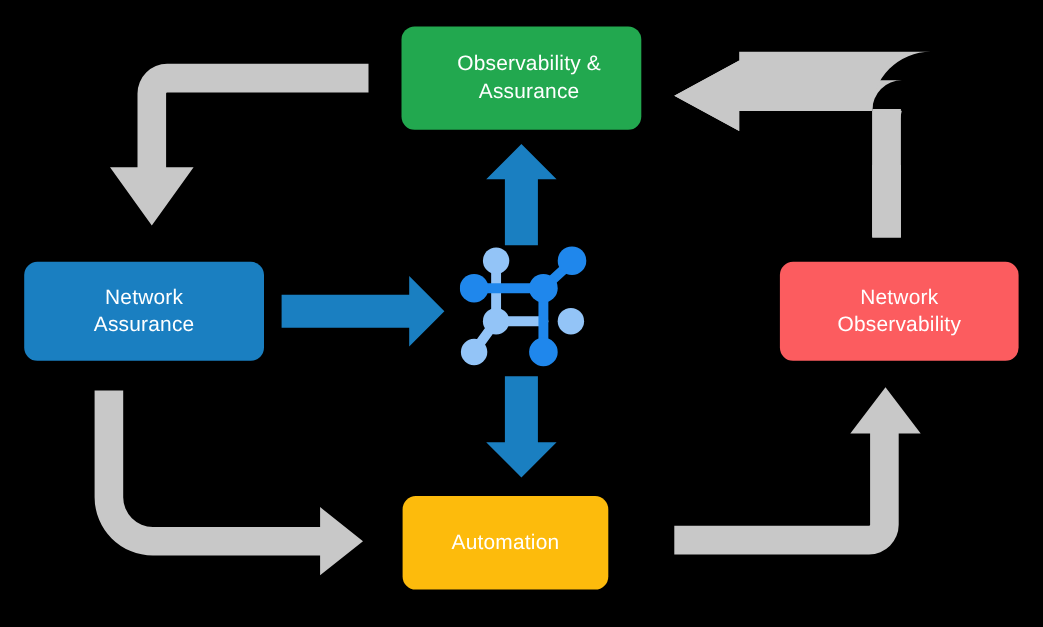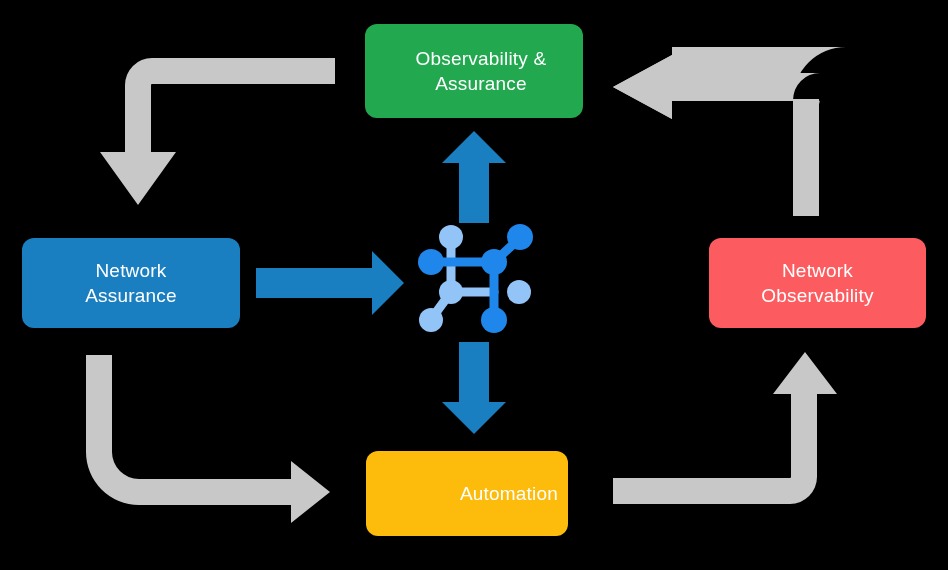--- a/index.html
+++ b/index.html
@@ -48,23 +48,22 @@
   }
   #box-network-operations {
     left: 22px; top: 238px; width: 218px; height: 90px;
     background: #1a7fc1;
   }
   #box-network-infrastructure {
     left: 709px; top: 238px; width: 217px; height: 90px;
     background: #fc5c5f;
   }
   #box-automation-tooling {
-    left: 366px; top: 451px; width: 202px; height: 85px;
+    left: 366px; top: 451px; width: 187px; height: 85px;
     background: #fdbb0c;
-    justify-content: flex-end;
   }
   .box-label { display: block; }
   #hub-icon {
     position: absolute;
     left: 418px;
     top: 218px;
     width: 122px;
     height: 122px;
   }
 </style>

